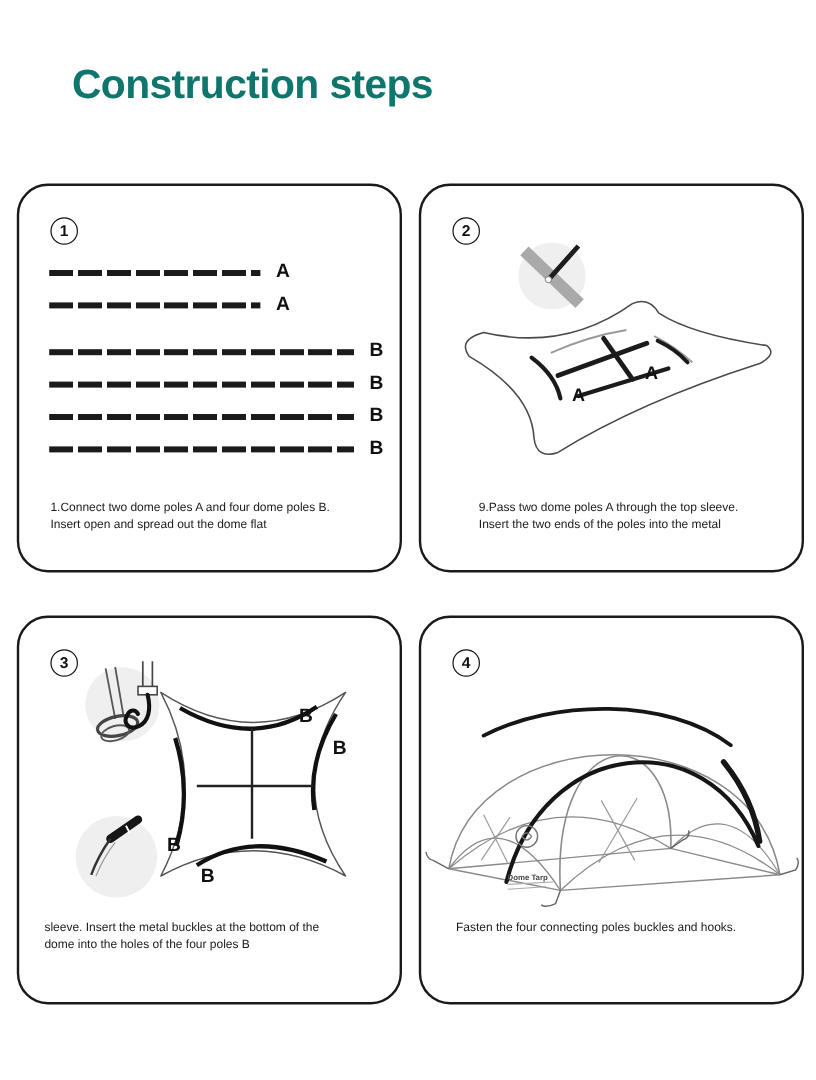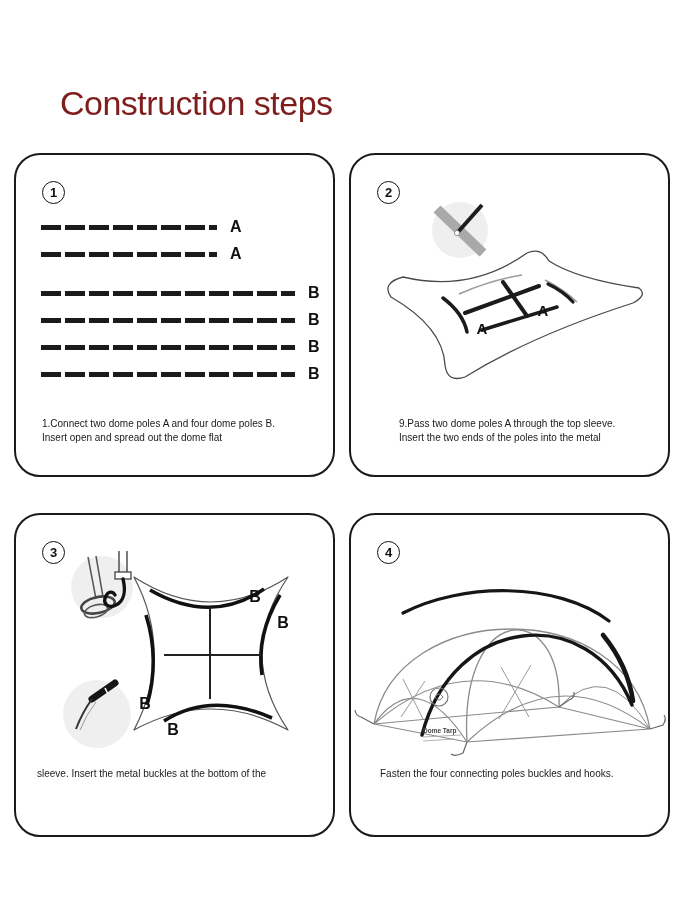--- a/index.html
+++ b/index.html
@@ -1,22 +1,22 @@
 <!DOCTYPE html>
 <html><head>
 <meta charset="utf-8">
 <style>
   html,body{margin:0;padding:0;}
   body{
     width:680px;height:900px;background:#ffffff;position:relative;
     font-family:"Liberation Sans", sans-serif;color:#1a1a1a;overflow:hidden;
   }
   .title{
-    position:absolute;left:60px;top:52px;font-size:34px;font-weight:normal;
-    letter-spacing:-0.5px;color:#7f1d1d;margin-top:32px;
+    position:absolute;left:60px;top:52px;font-size:34px;font-weight:bold;
+    letter-spacing:-0.5px;color:#0f766e;
   }
   .panel{
     position:absolute;width:321px;height:324px;box-sizing:border-box;
     border:2px solid #1a1a1a;border-radius:26px;background:#fff;
   }
   #p1{left:14px;top:153px}
   #p2{left:349px;top:153px}
   #p3{left:14px;top:513px}
   #p4{left:349px;top:513px}
   .stepnum{
@@ -143,20 +143,21 @@
 
     <text x="239" y="87" text-anchor="middle" font-size="16" font-weight="bold" fill="#111">B</text>
     <text x="267" y="113" text-anchor="middle" font-size="16" font-weight="bold" fill="#111">B</text>
     <text x="129" y="194" text-anchor="middle" font-size="16" font-weight="bold" fill="#111">B</text>
     <text x="157" y="220" text-anchor="middle" font-size="16" font-weight="bold" fill="#111">B</text>
   </svg>
   <span class="stepnum">3</span>
 
   <div class="caption" style="left:21px;top:252px">
     <div>sleeve. Insert the metal buckles at the bottom of the</div>
+    <div>dome into the holes of the four poles B</div>
   </div>
 </div>
 
 <div class="panel" id="p4">
   <svg class="diagram" style="top:24px" width="321" height="226" viewBox="0 0 321 226">
 
     <path d="M 23,185 L 116,203 L 299,190 L 208,168 Z" fill="none" stroke="#8a8a8a" stroke-width="1.2"></path>
 
     <path d="M 23,185 C 45,60 275,55 299,190" fill="none" stroke="#8a8a8a" stroke-width="1.3"></path>
     <path d="M 116,203 C 108,62 212,58 208,168" fill="none" stroke="#8a8a8a" stroke-width="1.3"></path>

